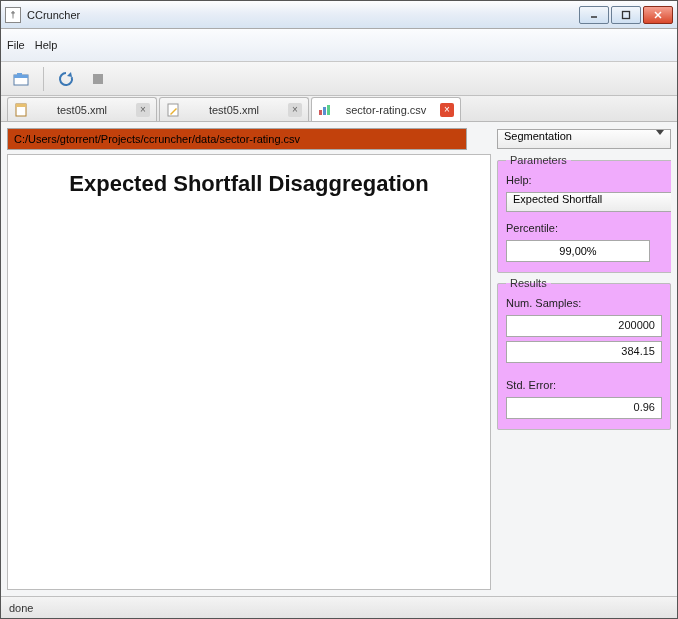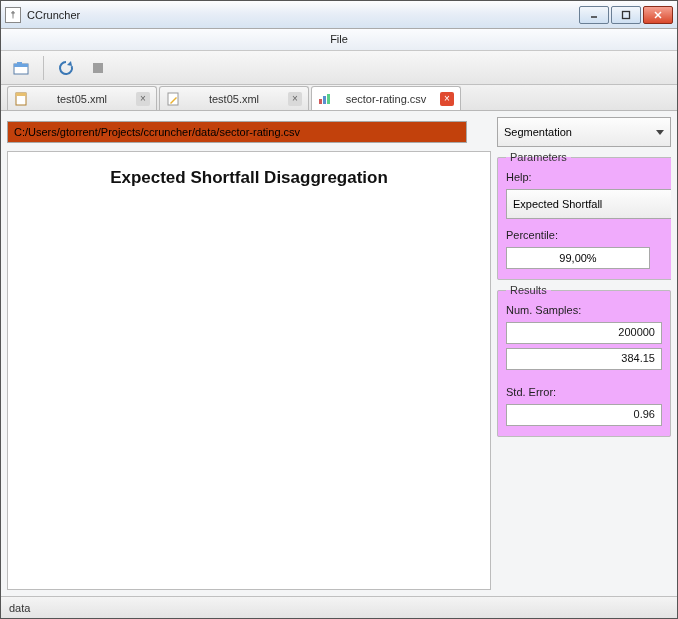--- a/index.html
+++ b/index.html
@@ -5,43 +5,43 @@
   * { box-sizing: border-box; margin: 0; padding: 0; font-family: Tahoma, Arial, sans-serif; font-size: 11px; }
   body { background: #fff; }
   .window { width: 678px; height: 619px; border: 1px solid #555; background: #f0f0f0; display: flex; flex-direction: column; box-shadow: 0 2px 10px rgba(0,0,0,0.3); }
   .titlebar { height: 28px; background: linear-gradient(#fdfdfe, #e8eef7 45%, #d7e4f2); display: flex; align-items: center; padding: 0 4px; border-bottom: 1px solid #aaa; }
   .titlebar .app-icon { width: 16px; height: 16px; background:#fff; border:1px solid #888; margin-right:6px; display:inline-flex; align-items:center; justify-content:center; font-size:9px; color:#333;}
   .titlebar .title { flex: 1; color: #222; }
   .win-btns { display: flex; gap: 2px; }
   .win-btn { width: 30px; height: 18px; border: 1px solid #6a7f95; border-radius: 2px; display: flex; align-items: center; justify-content: center; background: linear-gradient(#f2f6fb,#cfe0f2); }
   .win-btn.close { background: linear-gradient(#f5a191,#d9482b); border-color:#8a2c1a; color:#fff; }
   .win-btn svg { width: 10px; height: 10px; }
-  .menubar { height: 22px; display: flex; align-items: center; padding: 4px 6px; gap: 10px; background: linear-gradient(#fbfcfe,#e9eef5); border-bottom: 1px solid #c8c8c8; flex-direction: column; }
+  .menubar { height: 22px; display: flex; align-items: center; padding: 16px 6px; gap: 10px; background: linear-gradient(#fbfcfe,#e9eef5); border-bottom: 1px solid #c8c8c8; }
   .menubar span { color: #222; }
   .toolbar { height: 34px; display: flex; align-items: center; padding: 2px 6px; gap: 4px; background: linear-gradient(#f7f7f7,#e6e6e6); border-bottom: 1px solid #c0c0c0; }
   .tool-btn { width: 28px; height: 28px; display:flex; align-items:center; justify-content:center; border:1px solid transparent; border-radius:3px;}
   .tool-sep { width:1px; height:24px; background:#c0c0c0; margin:0 4px;}
   .tabstrip { height: 26px; display: flex; align-items: flex-end; padding: 0 6px; background: linear-gradient(#f2f2f2,#e4e4e4); border-bottom: 1px solid #b8b8b8; gap:2px;}
   .tab { height: 24px; min-width: 150px; padding: 0 6px; display:flex; align-items:center; gap:6px; background: linear-gradient(#f7f7f7,#e6e6e6); border:1px solid #b8b8b8; border-bottom:none; border-radius:3px 3px 0 0; color:#333;}
   .tab.active { background:#fff; position:relative; }
   .tab .tab-icon { width:14px; height:14px; display:inline-flex; align-items:center; justify-content:center;}
   .tab .tab-label{ flex:1; text-align:center; white-space:nowrap; overflow:hidden; text-overflow:ellipsis;}
   .tab .tab-close { width:14px; height:14px; display:flex; align-items:center; justify-content:center; border-radius:2px; background:#d9d9d9; color:#666; font-size:10px; line-height:1;}
   .tab.active .tab-close{ background:#e04a2f; color:#fff;}
   .content { flex:1; display:flex; flex-direction:column; background:#f4f5f6; padding:6px; gap:4px; overflow:hidden;}
   .pathbar { height:22px; width: 460px;}
   .pathbar input { width:100%; height:100%; border:1px solid #a8a8a8; padding:2px 6px; background:#c2410c;}
   .main-row { flex:1; display:flex; gap:6px; overflow:hidden;}
   .chart-panel { flex:1; background:#fff; border:1px solid #bcbcbc; position:relative; display:flex; flex-direction:column; align-items:center; padding:10px 4px;}
-  .chart-title { font-size:17px; font-weight:bold; color:#111; margin-top:6px; margin-bottom:10px; font-family: Verdana, Arial, sans-serif;}
+  .chart-title { font-size:22px; font-weight:bold; color:#111; margin-top:6px; margin-bottom:10px; font-family: Verdana, Arial, sans-serif;}
   .pie-wrap{ position:relative; width:370px; height:370px;}
   .pie-wrap svg{ width:100%; height:100%;}
   .tooltip{ position:absolute; border:1px solid #888; background:#f4f4f4; padding:4px 8px; font-size:11px; color:#333; line-height:1.35; box-shadow:1px 1px 3px rgba(0,0,0,.25);}
   .side-panel { width:174px; display:flex; flex-direction:column; gap:4px;}
-  .combo, .num-field, .sel { height:30px; border:1px solid #a8a8a8; background:linear-gradient(#fdfdfd,#ececec); display:flex; align-items:center; padding:0 6px; justify-content:space-between;}
+  .combo, .num-field, .sel { height:20px; border:1px solid #a8a8a8; background:linear-gradient(#fdfdfd,#ececec); display:flex; padding:0 6px; justify-content:space-between;}
   .combo { width:100%; }
   .combo .caret, .sel .caret{ width:0; height:0; border-left:4px solid transparent; border-right:4px solid transparent; border-top:5px solid #444;}
   fieldset{ border:1px solid #bcbcbc; border-radius:2px; padding:8px 8px 10px; background:#f0abfc;}
   legend{ padding:0 4px; color:#333;}
   .field-col{ display:flex; flex-direction:column; gap:4px;}
   .lbl{ color:#222; margin-bottom:2px;}
   .sel{ width:100%; background:linear-gradient(#fdfdfd,#ececec);}
   .spin{ display:flex;gap:40px;}
   .spin input{ flex:1; height:22px; border:1px solid #a8a8a8; text-align:center; background:#fff;}
   .spin .spin-btns{ width:16px; display:flex; flex-direction:column; border:1px solid #a8a8a8; border-left:none;}
@@ -191,15 +191,15 @@
             <div class="ro-field">384.15</div>
             <div class="lbl" style="margin-top:12px;">Std. Error:</div>
             <div class="ro-field">0.96</div>
           </div>
         </fieldset>
       </div>
     </div>
   </div>
 
   <div class="statusbar">
-    <span>data</span>
+    <span>done</span>
   </div>
 </div>
 
 </body></html>

